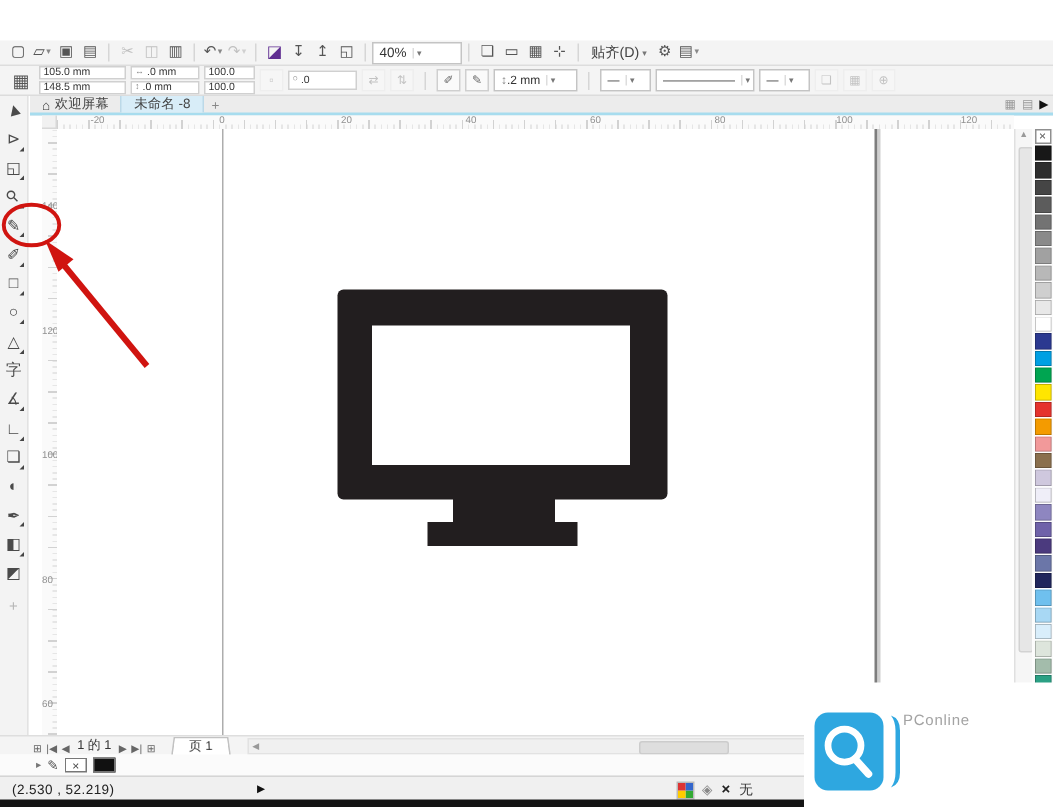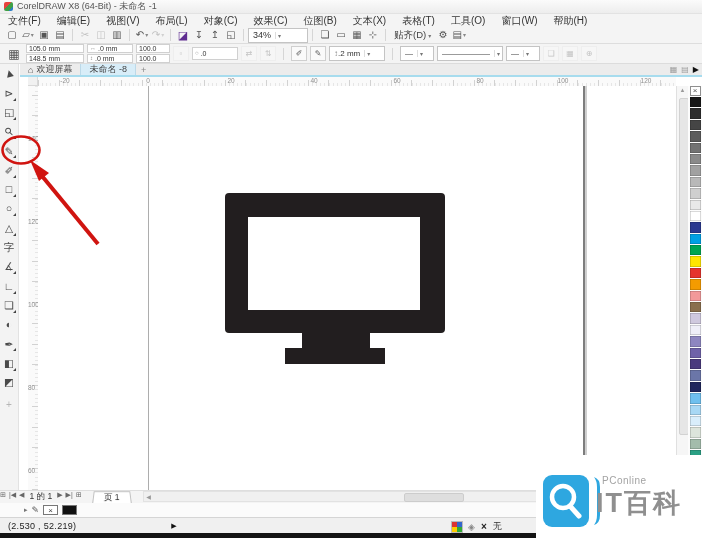--- a/index.html
+++ b/index.html
@@ -100,21 +100,21 @@
     border:1px solid #d2d2d2;border-radius:2px;}
   .palette{position:absolute;left:688px;top:86px;width:14px;height:404px;background:#fcfcfc;
     display:flex;flex-direction:column;align-items:center;}
   .swx{width:11px;height:10px;background:#fff;box-shadow:inset 0 0 0 1px #8f8f8f;margin-bottom:1px;
     font-size:8px;color:#555;display:flex;align-items:center;justify-content:center;line-height:1;}
   .swlist{display:flex;flex-direction:column;}
   .sw{width:11px;height:10.4px;margin-bottom:1px;box-shadow:inset 0 0 0 0.5px rgba(0,0,0,.3);}
   .palmore{font-size:7px;color:#9a9a9a;margin-top:2px;}
   
   .navrow{position:absolute;left:0;top:490px;width:702px;height:13px;background:#f4f4f4;
-    border-top:1px solid #dedede;display:flex;align-items:flex-start;box-sizing:border-box;gap:3px;}
+    border-top:1px solid #dedede;display:flex;align-items:flex-end;padding-left:22px;box-sizing:border-box;gap:3px;}
   .nv{font-size:7px;color:#666;line-height:1;}
   .nvtext{font-size:8.5px;color:#333;margin:0 2px;}
   .pagetab{height:11px;background:#fff;border:1px solid #c2c2c2;border-bottom:none;font-size:8.5px;
     color:#333;padding:0 10px;display:flex;align-items:center;margin-left:8px;
     transform:perspective(20px) rotateX(8deg);}
   .hscroll{position:relative;flex:1;height:11px;margin:0 2px 0 10px;background:#f0f0f0;
     border:1px solid #e2e2e2;box-sizing:border-box;}
   .hthumb{position:absolute;left:260px;top:1px;width:58px;height:7px;background:#dedede;
     border:1px solid #cccccc;border-radius:2px;}
   .hsa{position:absolute;top:1px;font-size:6px;color:#999;} .hsa.l{left:2px;} .hsa.r{right:2px;}
@@ -141,60 +141,42 @@
   
   .watermark{position:absolute;left:536px;top:455px;width:166px;height:83px;background:#ffffff;z-index:50;}
   .wmbrand{position:absolute;left:66px;top:20px;font-size:10px;color:#a3a3a3;letter-spacing:.5px;}
   .wmtitle{position:absolute;left:60px;top:30px;font-size:27px;font-weight:bold;color:#8f8f8f;letter-spacing:2px;}
 </style>
 </head>
 <body>
 
 <div class="app">
 
-  <div class="titlebar">
-    <span class="appicon"></span>
-    <span class="titletext">CorelDRAW X8 (64-Bit) - 未命名 -1</span>
-  </div>
-
-  <div class="menubar">
-      <span class="mi">文件(F)</span>
-      <span class="mi">编辑(E)</span>
-      <span class="mi">视图(V)</span>
-      <span class="mi">布局(L)</span>
-      <span class="mi">对象(C)</span>
-      <span class="mi">效果(C)</span>
-      <span class="mi">位图(B)</span>
-      <span class="mi">文本(X)</span>
-      <span class="mi">表格(T)</span>
-      <span class="mi">工具(O)</span>
-      <span class="mi">窗口(W)</span>
-      <span class="mi">帮助(H)</span>
-    </div>
+
 
   <div class="toolbar">
     <span class="tb">▢</span>
     <span class="tb drop">▱</span>
     <span class="tb">▣</span>
     <span class="tb">▤</span>
     <span class="sep"></span>
     <span class="tb off">✂</span>
     <span class="tb off">◫</span>
     <span class="tb">▥</span>
     <span class="sep"></span>
     <span class="tb drop">↶</span>
     <span class="tb drop off">↷</span>
     <span class="sep"></span>
     <span class="tb accent">◪</span>
     <span class="tb">↧</span>
     <span class="tb">↥</span>
     <span class="tb">◱</span>
     <span class="sep"></span>
     <span class="combo" style="width:52px">
-      <span>34%</span>
+      <span>40%</span>
         <b>▾</b>
     </span>
     <span class="sep"></span>
     <span class="tb">❏</span>
     <span class="tb">▭</span>
     <span class="tb">▦</span>
     <span class="tb">⊹</span>
     <span class="sep"></span>
     <span class="snap">贴齐(D)</span>
     <span class="tb">⚙</span>
@@ -466,16 +448,15 @@
   </svg>
 
   <div class="watermark">
     <svg width="62" height="62" viewBox="0 0 62 62" style="position:absolute;left:6px;top:18px;">
       <rect x="1" y="2" width="46" height="52" rx="9" fill="#2ea7e0"></rect>
       <path d="M52 4 q6 2 6 10 v28 q0 8 -6 10 q3 -4 3 -10 v-28 q0 -6 -3 -10 z" fill="#2ea7e0"></path>
       <circle cx="21" cy="24" r="11" fill="none" stroke="#ffffff" stroke-width="4.5"></circle>
       <line x1="28" y1="33" x2="37" y2="43" stroke="#ffffff" stroke-width="5" stroke-linecap="round"></line>
     </svg>
     <span class="wmbrand">PConline</span>
-    <span class="wmtitle">IT百科</span>
   </div>
 
 </div>
 
 </body></html>

